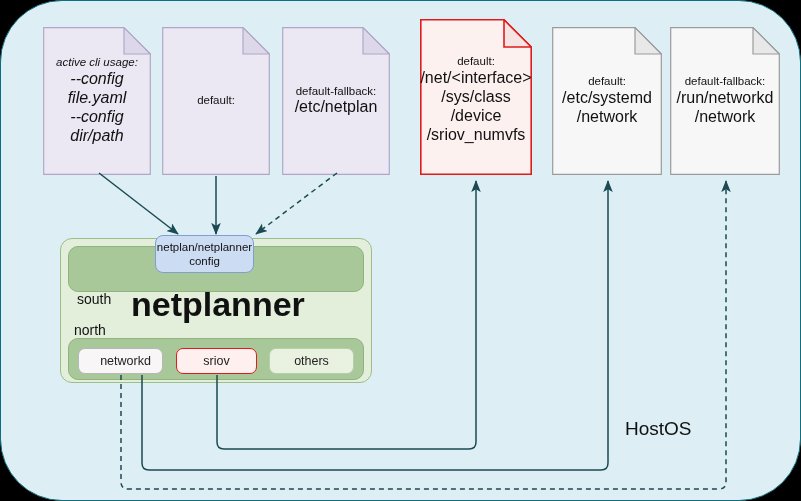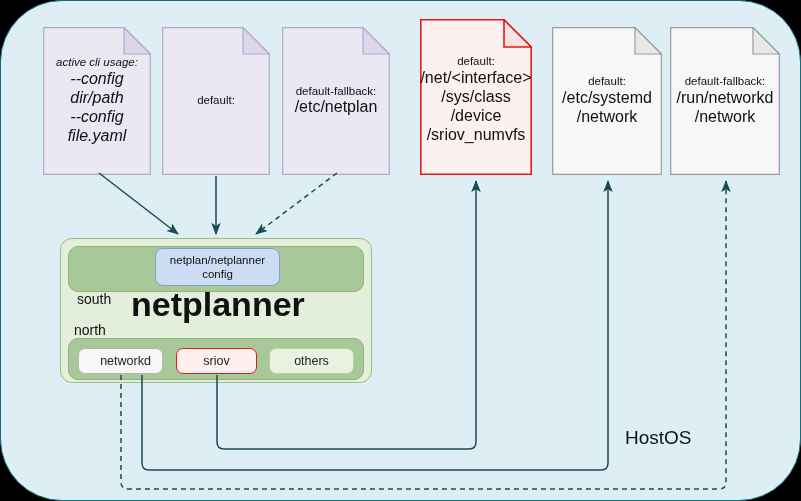--- a/index.html
+++ b/index.html
@@ -55,22 +55,22 @@
 <div id="stage">
   <div id="frame"></div>
 
   <div class="doc" style="left:43px;top:27px;width:108px;height:148px;font-style:italic;">
     <svg class="body" viewBox="0 0 108 148" preserveAspectRatio="none">
       <path d="M0.7,0.7 L81,0.7 L107.3,27 L107.3,147.3 L0.7,147.3 Z" fill="#ebe7f3" stroke="#b0a8c8" stroke-width="1.2"></path>
       <path d="M81,0.7 L107.3,27 L81,27 Z" fill="#ddd8e9" stroke="#b0a8c8" stroke-width="1.2"></path>
     </svg>
     <div class="txt">
       <span class="lineA">active cli usage:</span>
+      <span class="lineB">--config file.yaml</span>
       <span class="lineB">--config dir/path</span>
-      <span class="lineB">--config file.yaml</span>
     </div>
   </div>
 
   <div class="doc" style="left:162px;top:27px;width:108px;height:148px;">
     <svg class="body" viewBox="0 0 108 148" preserveAspectRatio="none">
       <path d="M0.7,0.7 L81,0.7 L107.3,27 L107.3,147.3 L0.7,147.3 Z" fill="#ebe7f3" stroke="#b0a8c8" stroke-width="1.2"></path>
       <path d="M81,0.7 L107.3,27 L81,27 Z" fill="#ddd8e9" stroke="#b0a8c8" stroke-width="1.2"></path>
     </svg>
     <div class="txt">
       <span class="lineA">default:</span>
@@ -125,42 +125,42 @@
       <span class="lineB">/network</span>
     </div>
   </div>
 
   <div class="panel-outer" style="left:60px;top:238px;width:312px;height:145px;"></div>
 
   <div class="band" style="left:68px;top:246px;width:296px;height:46px;"></div>
 
   <div class="band" style="left:68px;top:338px;width:296px;height:42px;"></div>
 
-  <div class="cfgbox" style="left:155px;top:248px;width:125px;height:38px;">
+  <div class="cfgbox" style="left:155px;top:235px;width:99px;height:38px;">
     <span>
       <span>netplan/netplanner</span><br>
       <span>config</span>
     </span>
   </div>
 
   <div class="side-label" style="left:77px;top:291px;">south</div>
   <div class="side-label" style="left:74px;top:322px;">north</div>
   <div class="big-title" style="left:131px;top:285px;">netplanner</div>
 
   <div class="plugin grey" style="left:78px;top:348px;width:85px;height:26px;">
     <span>networkd</span>
   </div>
   <div class="plugin green" style="left:269px;top:348px;width:85px;height:26px;">
     <span>others</span>
   </div>
   <div class="plugin red" style="left:176px;top:348px;width:81px;height:26px;">
     <span>sriov</span>
   </div>
 
-  <div class="hostos" style="left:625px;top:427px;">HostOS</div>
+  <div class="hostos" style="left:625px;top:418px;">HostOS</div>
 
   <svg id="wires">
     <defs>
       <marker id="ah" markerWidth="9" markerHeight="9" refX="7.4" refY="3.2" orient="auto" markerUnits="strokeWidth">
         <path d="M0,0 L8,3.2 L0,6.4 L1.9,3.2 Z" fill="#1b4a52"></path>
       </marker>
     </defs>
     <g fill="none" stroke="#1b4a52" stroke-width="1.5">
 
       <path d="M99,173 L178,234" marker-end="url(#ah)"></path>

